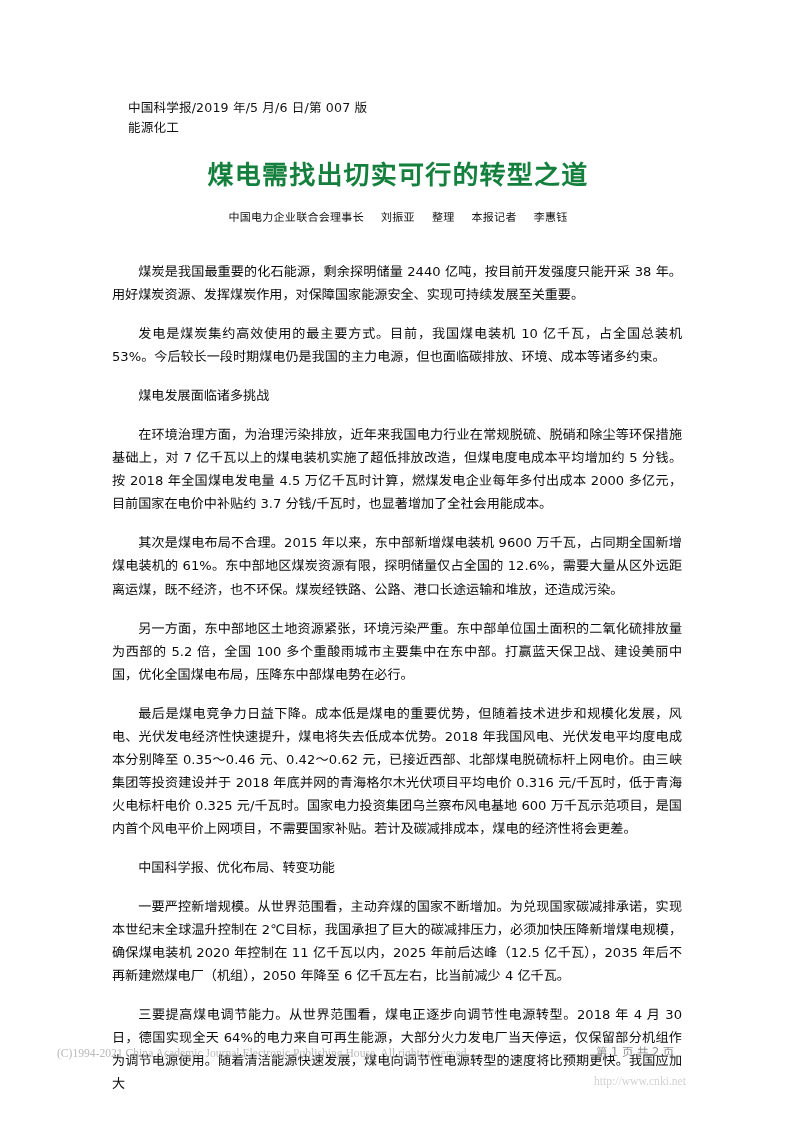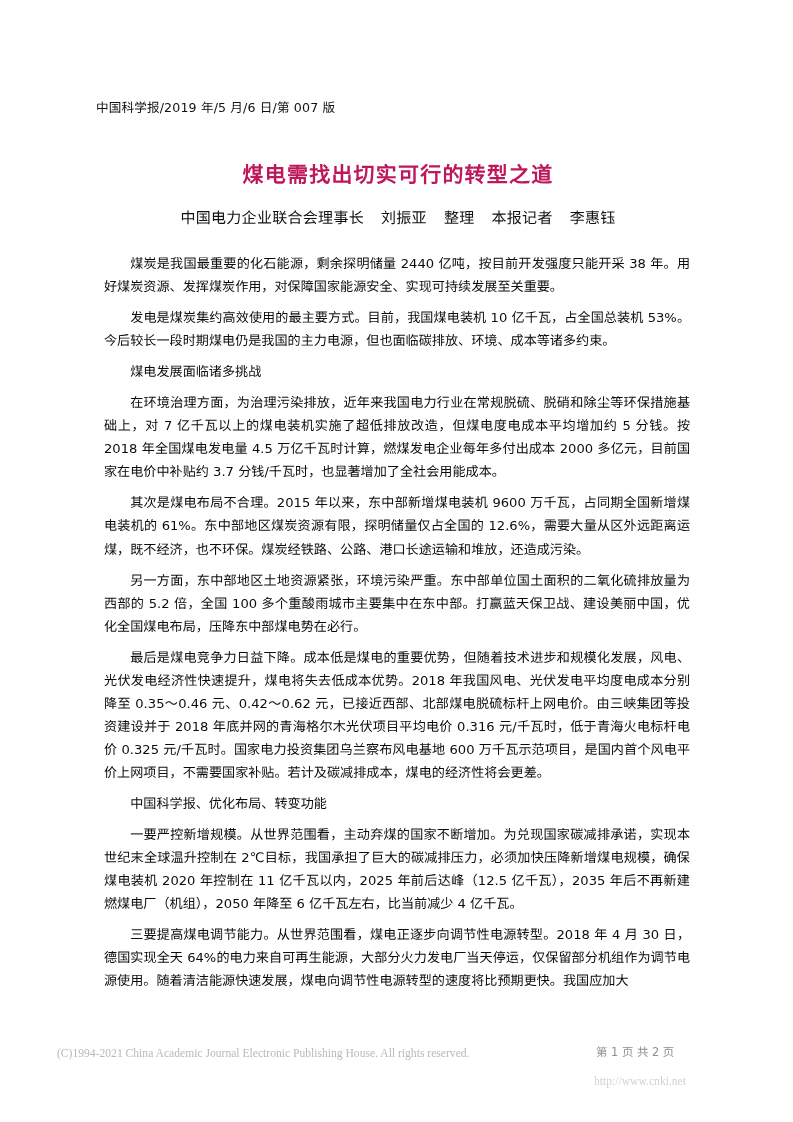--- a/index.html
+++ b/index.html
@@ -29,40 +29,41 @@
     left: 96px;
     top: 98px;
     width: 604px;
   }
   .masthead-line {
     font-size: 12.6px;
     line-height: 20px;
     letter-spacing: 0.15px;
     color: #111111;
     white-space: nowrap;
+    margin-left: 32px;
   }
 
   
   .title-block {
     position: absolute;
     left: 96px;
     top: 160px;
     width: 604px;
     text-align: center;
   }
   .article-title {
-    font-size: 21px;
+    font-size: 26px;
     font-weight: bold;
     letter-spacing: 1.2px;
     line-height: 30px;
-    color: #be185d;
+    color: #15803d;
   }
   .byline {
     margin-top: 17px;
-    font-size: 15px;
+    font-size: 11px;
     line-height: 22px;
     letter-spacing: 0.3px;
     color: #111111;
     white-space: nowrap;
   }
   .byline .gap {
     display: inline-block;
     width: 17px;
   }
 
@@ -73,21 +74,21 @@
     top: 244px;
     width: 602px;
   }
   .para {
     font-size: 13.1px;
     line-height: 23.05px;
     letter-spacing: 0.02px;
     text-align: justify;
     text-justify: inter-ideograph;
     color: #0b0b0b;
-    margin: 8px;
+    margin: 16px;
   }
   .para.indent {
     text-indent: 2em;
   }
   .para.subhead {
     text-indent: 2em;
   }
 
   
   .footer {
@@ -130,20 +131,21 @@
     text-align: right;
   }
 </style>
 </head>
 <body>
 
 <div class="page">
 
   <div class="masthead">
     <div class="masthead-line">中国科学报/2019 年/5 月/6 日/第 007 版</div>
+    <div class="masthead-line">能源化工</div>
   </div>
 
   <div class="title-block">
     <div class="article-title">煤电需找出切实可行的转型之道</div>
     <div class="byline">
       <span>中国电力企业联合会理事长</span><span class="gap"></span><span>刘振亚</span><span class="gap"></span><span>整理</span><span class="gap"></span><span>本报记者</span><span class="gap"></span><span>李惠钰</span>
     </div>
   </div>
 
   <div class="body-text">

